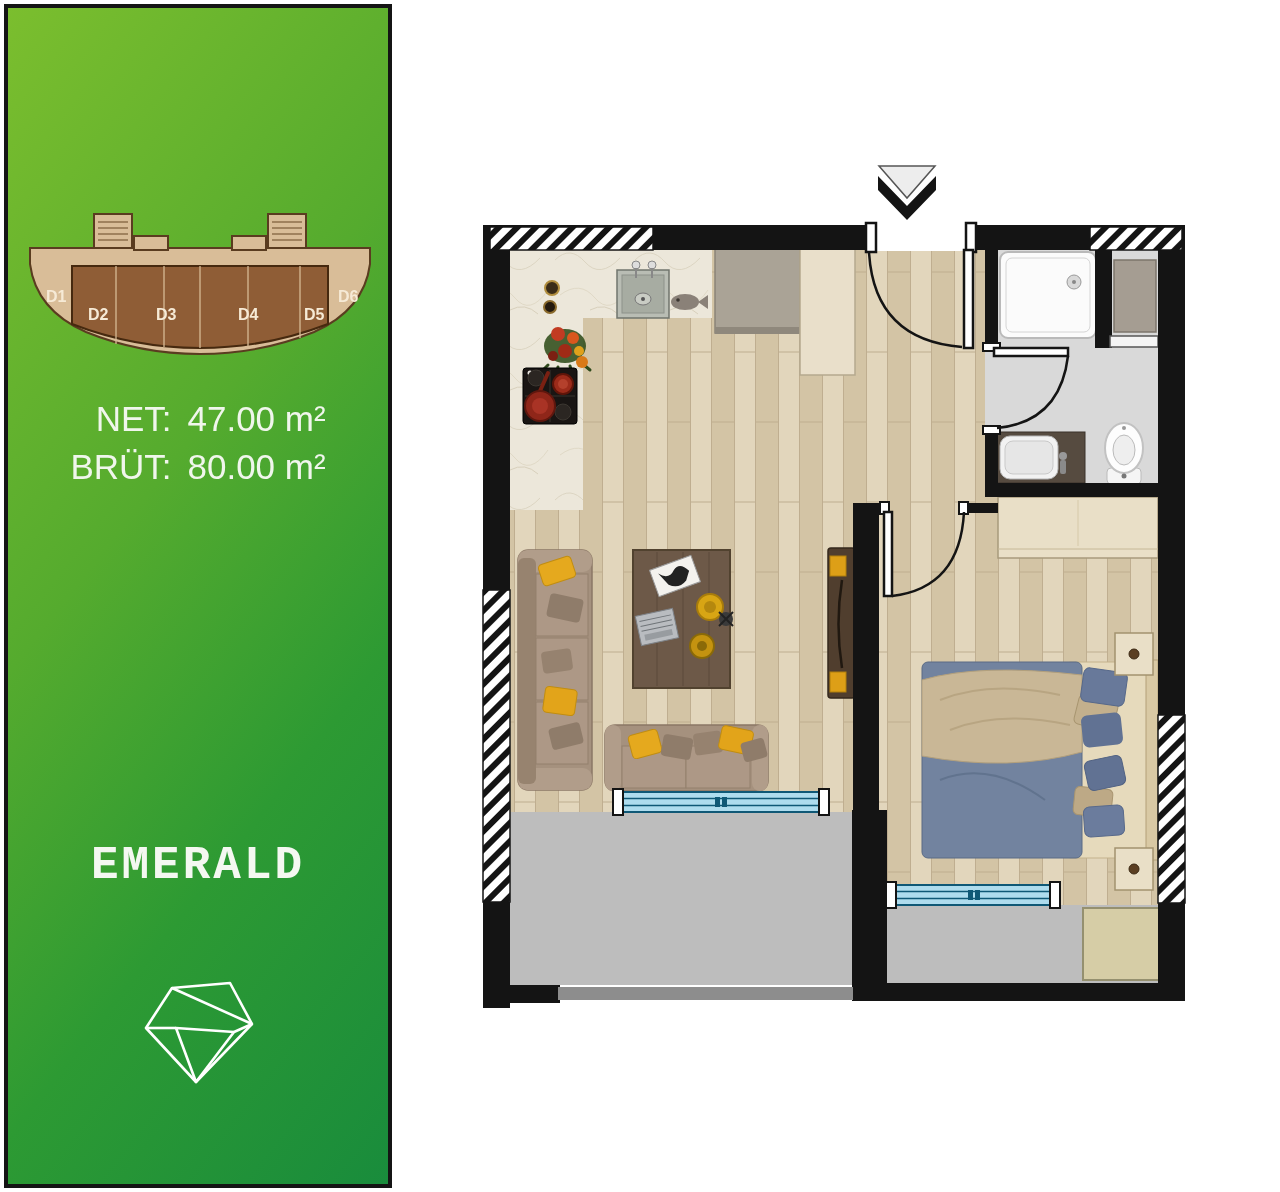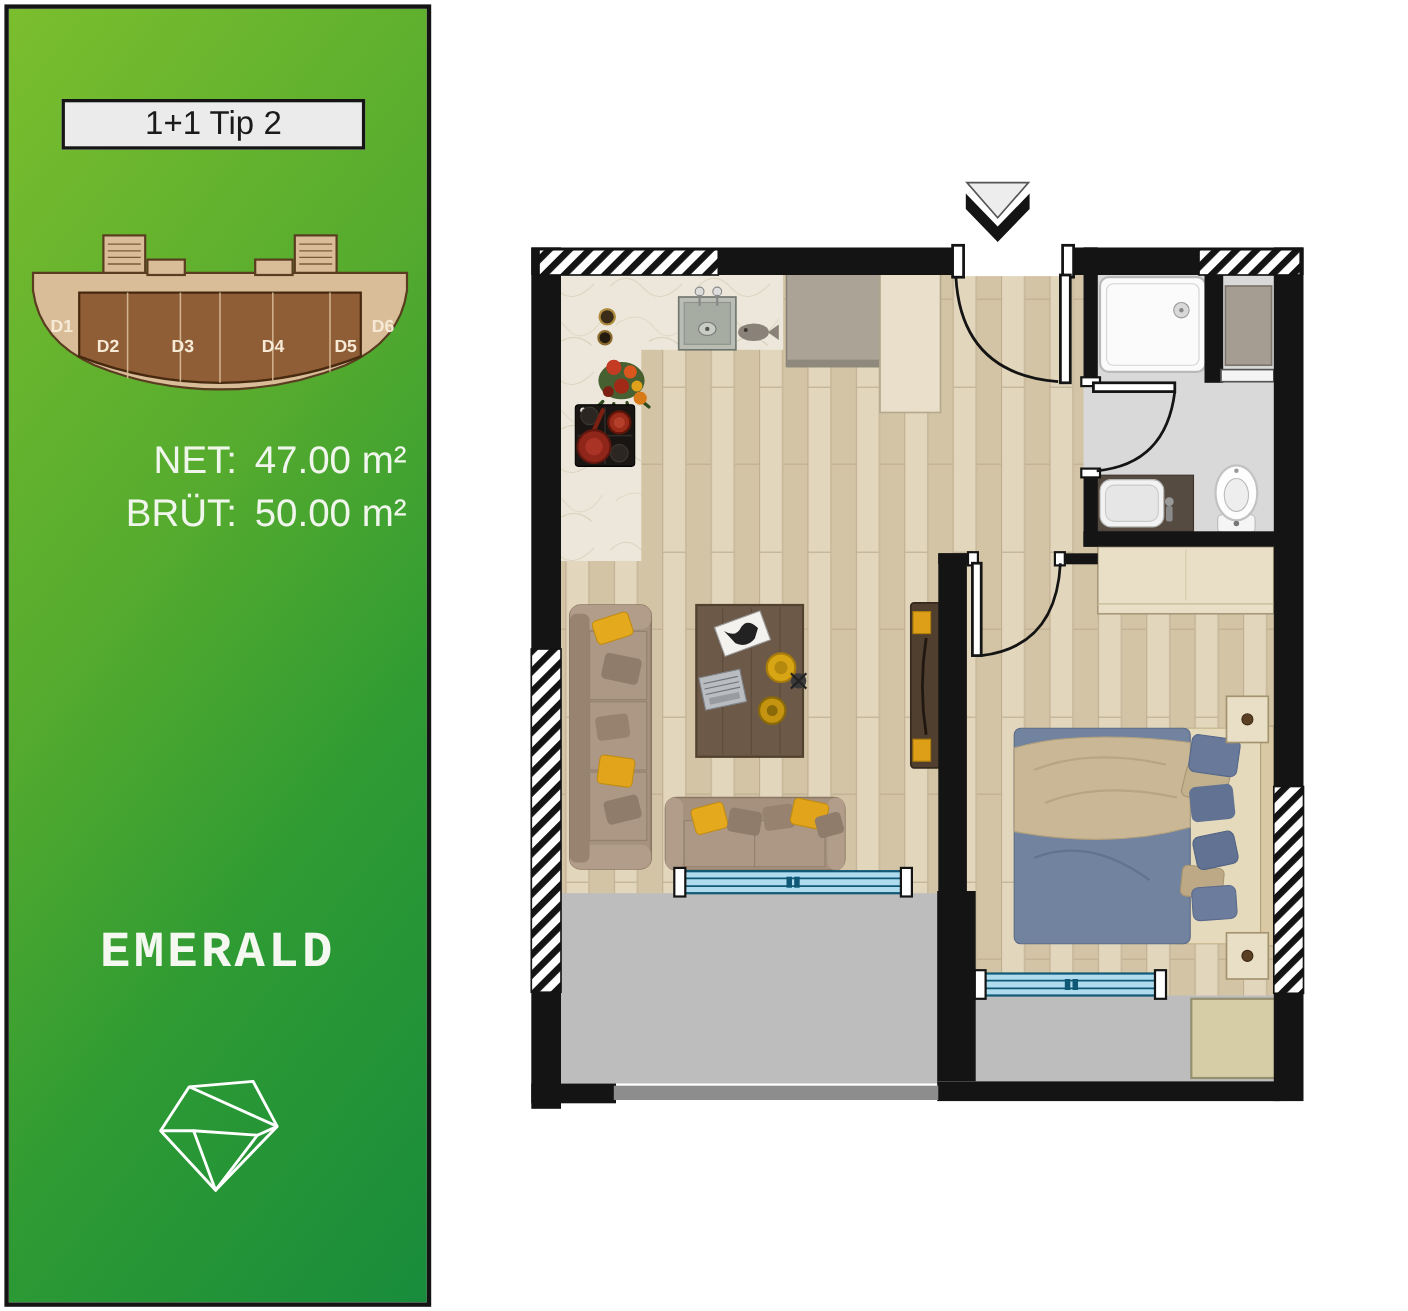--- a/index.html
+++ b/index.html
@@ -8,42 +8,39 @@
   
   .sidebar{position:absolute;left:4px;top:4px;width:380px;height:1176px;
            border:4px solid #141414;
            background:linear-gradient(128deg,#7bbe2e 0%,#55ab2e 40%,#2d9a33 68%,#198c3c 100%);}
   .titlebox{position:absolute;left:48px;top:82px;width:270px;height:40px;
             background:#ebebeb;border:3px solid #151515;display:flex;align-items:center;justify-content:center;
             font-size:30px;color:#1a1a1a;}
   .keyplan{position:absolute;left:8px;top:198px;width:368px;height:162px;}
   .areas{position:absolute;left:0;top:390px;width:100%;display:grid;
          grid-template-columns:1fr auto auto 1fr;row-gap:6px;column-gap:16px;
-         font-size:35px;color:#f0f6ec;line-height:42px;padding-left:44px;}
+         font-size:35px;color:#f0f6ec;line-height:42px;}
   .areas .lab{grid-column:2;text-align:right;}
   .areas .val{grid-column:3;text-align:center;}
   .roomlist{position:absolute;left:66px;top:528px;width:310px;
             font-size:25px;line-height:35px;color:#eef5ea;white-space:nowrap;}
   .brand{position:absolute;left:0;top:830px;width:100%;text-align:center;
          font-family:Liberation Mono, monospace;font-weight:bold;color:#f4f8f1;
          font-size:46px;line-height:56px;letter-spacing:3px;}
   .logo{position:absolute;left:50%;top:968px;transform:translateX(-50%);}
   
   .plan{position:absolute;left:470px;top:160px;width:720px;height:860px;}
 </style>
 </head>
 <body>
 
 <div class="canvas">
 
   <div class="sidebar">
 
-    <div class="titlebox">
-      <span>1+1 Tip 2</span>
-    </div>
 
     <svg class="keyplan" viewBox="0 0 368 162">
       <g stroke="#5a3c20" stroke-width="2" fill="#d9bd98">
         <rect x="78" y="8" width="38" height="42"></rect>
         <rect x="252" y="8" width="38" height="42"></rect>
         <g stroke="#7a5a38" stroke-width="1.2">
           <line x1="82" y1="16" x2="112" y2="16"></line>
             <line x1="82" y1="22" x2="112" y2="22"></line>
           <line x1="82" y1="28" x2="112" y2="28"></line>
             <line x1="82" y1="34" x2="112" y2="34"></line>
@@ -71,21 +68,21 @@
         <text x="222" y="114">D4</text>
         <text x="288" y="114">D5</text>
         <text x="322" y="96">D6</text>
       </g>
     </svg>
 
     <div class="areas">
       <span class="lab">NET:</span>
       <span class="val">47.00 m²</span>
       <span class="lab">BRÜT:</span>
-      <span class="val">50.00 m²</span>
+      <span class="val">80.00 m²</span>
     </div>
 
 
     <div class="brand">
       <div>EMERALD</div>
     </div>
 
     <svg class="logo" width="120" height="112" viewBox="0 0 120 112">
       <g fill="none" stroke="#ffffff" stroke-width="2.6" stroke-linejoin="round">
         <polygon points="34,12 92,7 114,48 58,106 8,52"></polygon>

